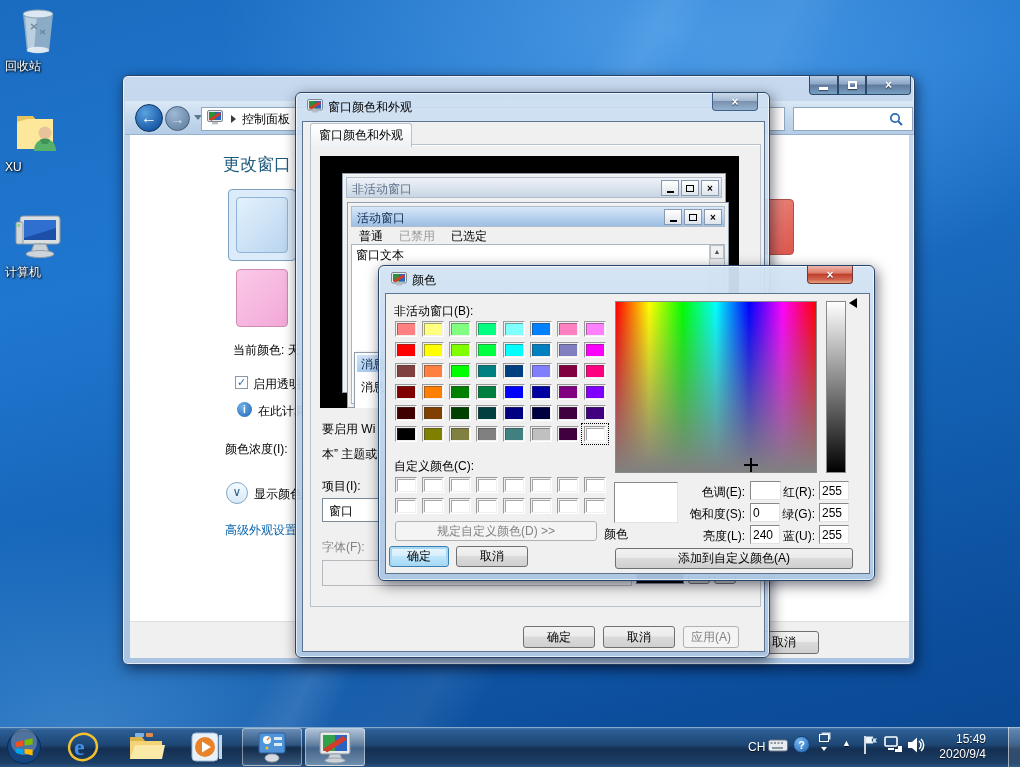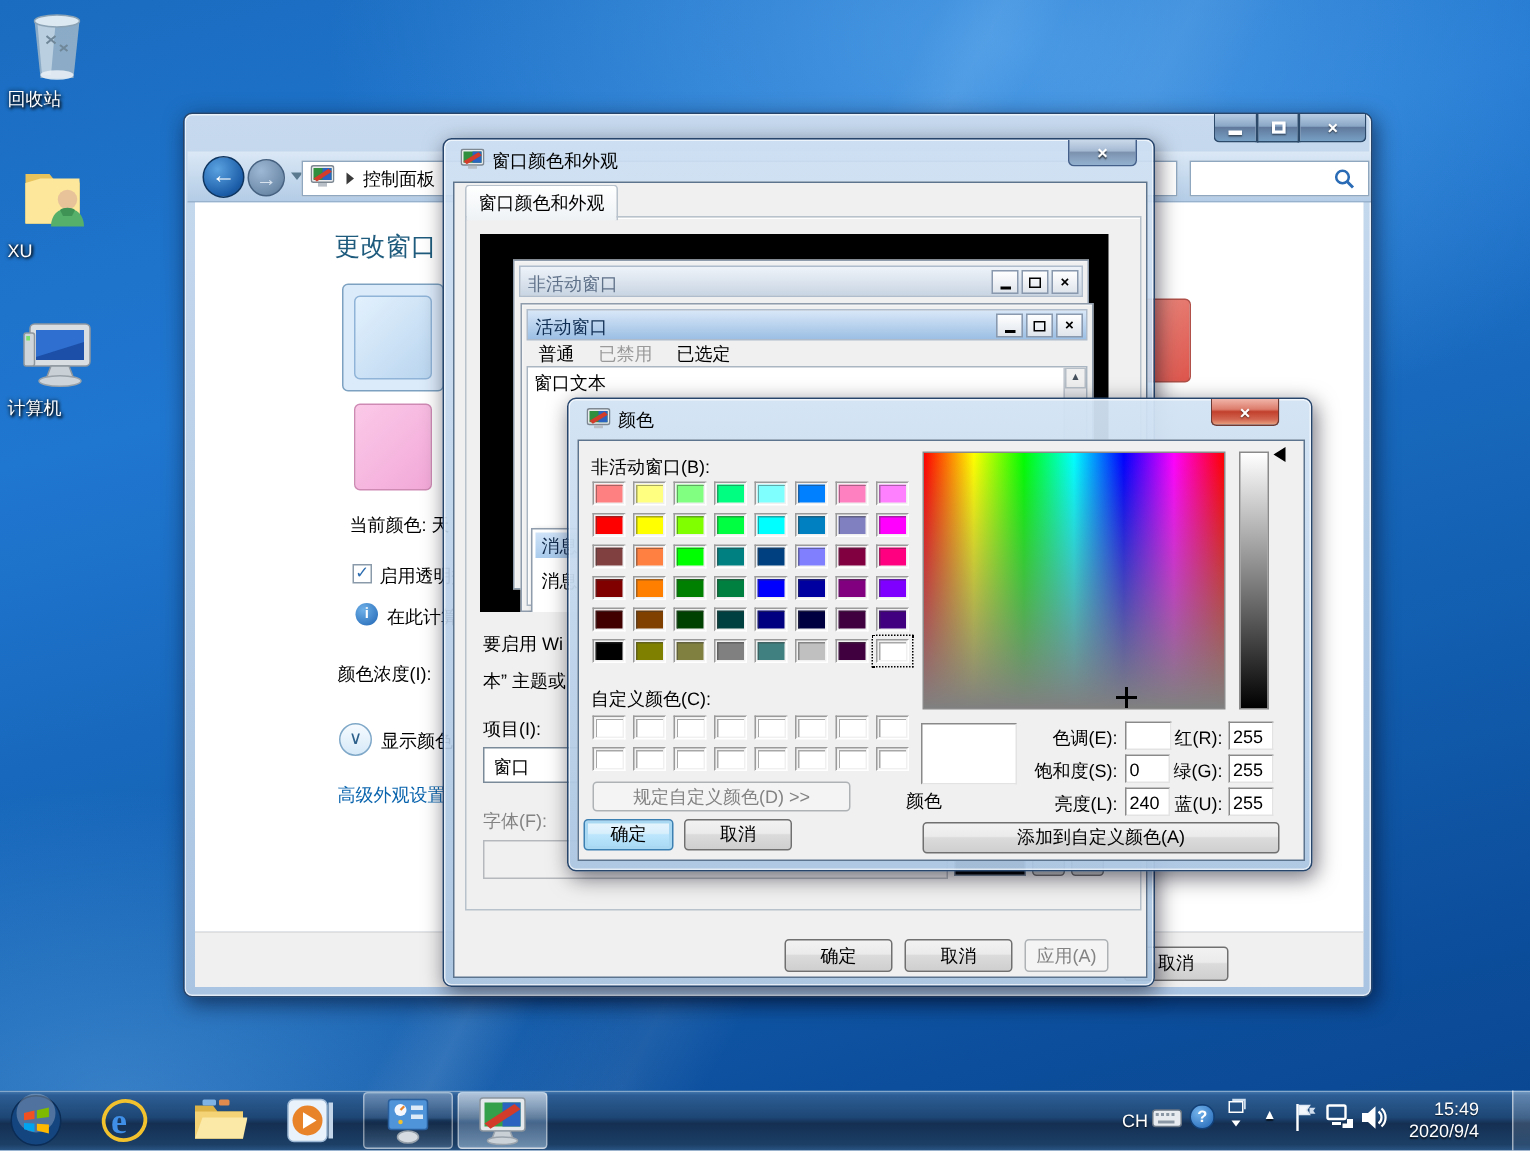--- a/index.html
+++ b/index.html
@@ -525,21 +525,21 @@
             <span class="ci" style="background: rgb(255, 255, 255);"></span>
           </div>
           <div class="ccell">
             <span class="ci" style="background: rgb(255, 255, 255);"></span>
           </div>
           <div class="ccell">
             <span class="ci" style="background: rgb(255, 255, 255);"></span>
           </div>
         </div>
 
-      <div class="btn disabled" style="left:9px; top:227px; width:172px; height:20px; line-height:18px;">规定自定义颜色(D) &gt;&gt;</div>
+      <div class="btn disabled" style="left:9px; top:227px; width:202px; height:20px; line-height:18px;">规定自定义颜色(D) &gt;&gt;</div>
       <div class="btn default" style="left:3px; top:252px; width:60px; height:21px; line-height:19px;">确定</div>
       <div class="btn" style="left:70px; top:252px; width:72px; height:21px; line-height:19px;">取消</div>
 
       <div style="position:absolute; left:229px; top:7px; width:202px; height:172px; overflow:hidden; border:1px solid #8a8a8a;
         background:
           linear-gradient(to bottom, rgba(128,128,128,0) 0%, rgba(128,128,128,1) 100%),
           linear-gradient(to right, #ff0000 0%, #ffff00 16.6%, #00ff00 33.3%, #00ffff 50%, #0000ff 66.6%, #ff00ff 83.3%, #ff0000 100%);">
         <div style="position:absolute; left:134px; top:163px; width:2px; height:14px; background:#000; transform:translateY(-7px);"></div>
         <div style="position:absolute; left:128px; top:162px; width:14px; height:2px; background:#000;"></div>
       </div>

